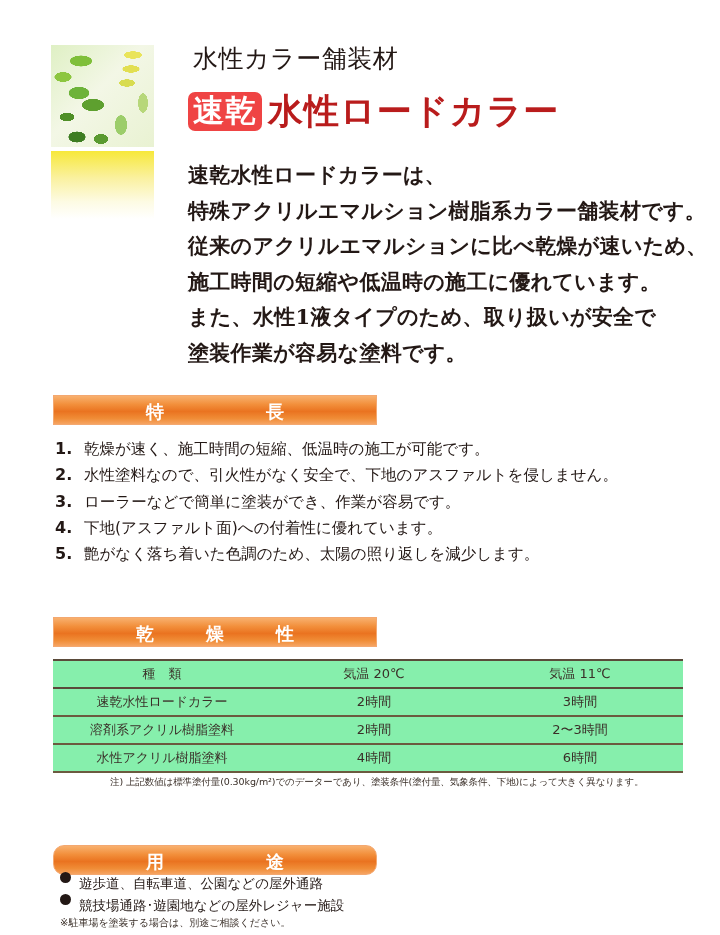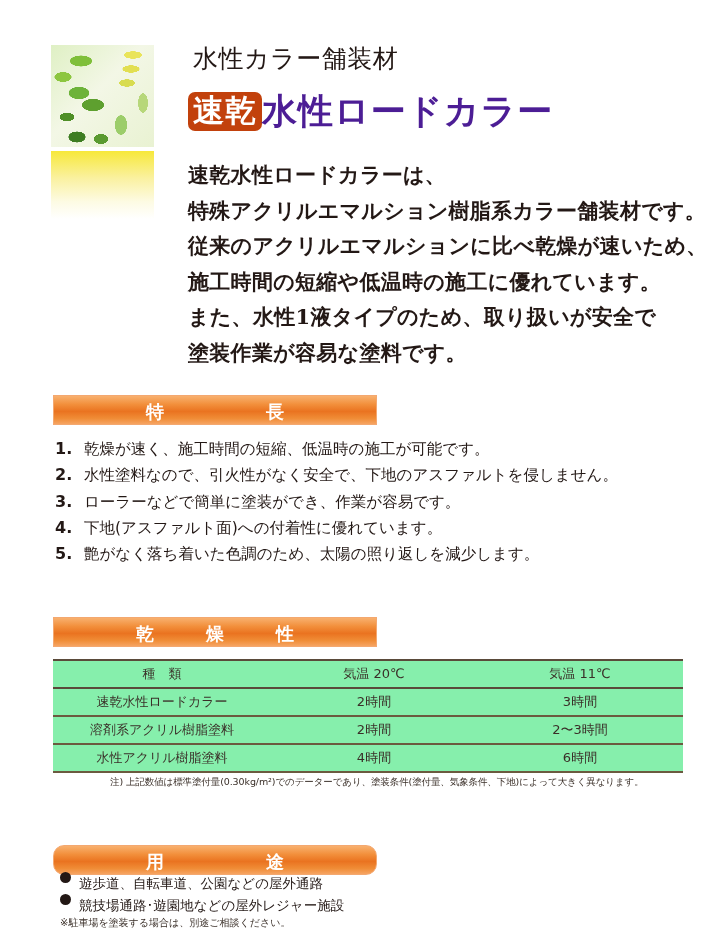--- a/index.html
+++ b/index.html
@@ -28,24 +28,24 @@
     position: absolute; left: 51px; top: 151px; width: 103px; height: 68px;
     background: linear-gradient(180deg, #f7e83a 0%, #faf1a0 40%, #fdfbe4 75%, #ffffff 100%);
   }
 
   .subtitle {
     position: absolute; left: 193px; top: 42px;
     font-size: 25px; font-weight: normal; letter-spacing: 0.5px; color: #231815;
   }
   .title-row { position: absolute; left: 188px; top: 88px; display: flex; align-items: center; }
   .quick-badge {
-    background: #c2410c; color: #fff; border-radius: 7px;
+    background: #ef4444; color: #fff; border-radius: 7px;
     font-size: 31px; font-weight: bold; padding: 1px 5px 2px 5px; line-height: 1.15; letter-spacing: 1px;
   }
-  .title-main { font-size: 35px; font-weight: bold; letter-spacing: 1px; color: #4c1d95; }
+  .title-main { font-size: 35px; font-weight: bold; margin-left: 6px; letter-spacing: 1px; color: #b91c1c; }
 
   .intro { position: absolute; left: 188px; top: 157px; }
   .intro p {
     font-family: "DejaVu Serif", serif; font-weight: bold; font-size: 21px;
     line-height: 35.5px; color: #231815; letter-spacing: 0.3px;
   }
 
   
   .section-bar {
     position: absolute; left: 53px; width: 324px; height: 30px;

